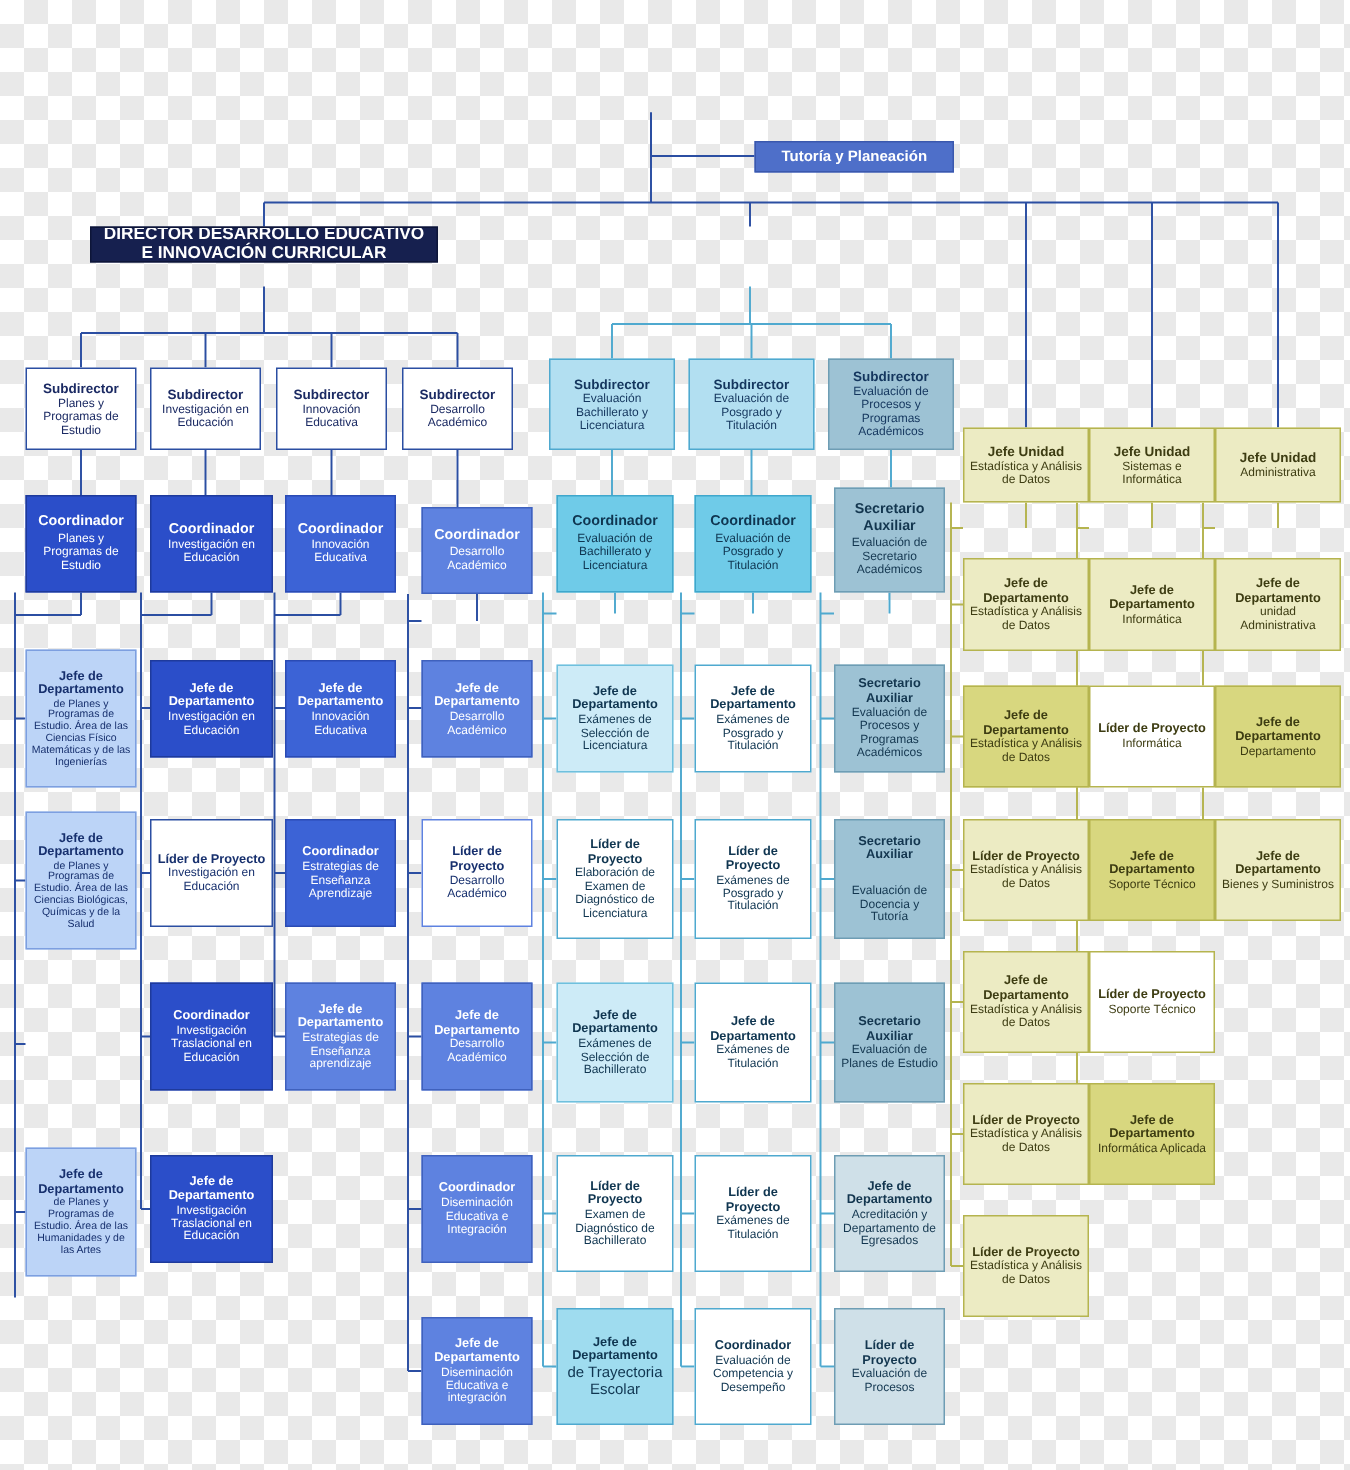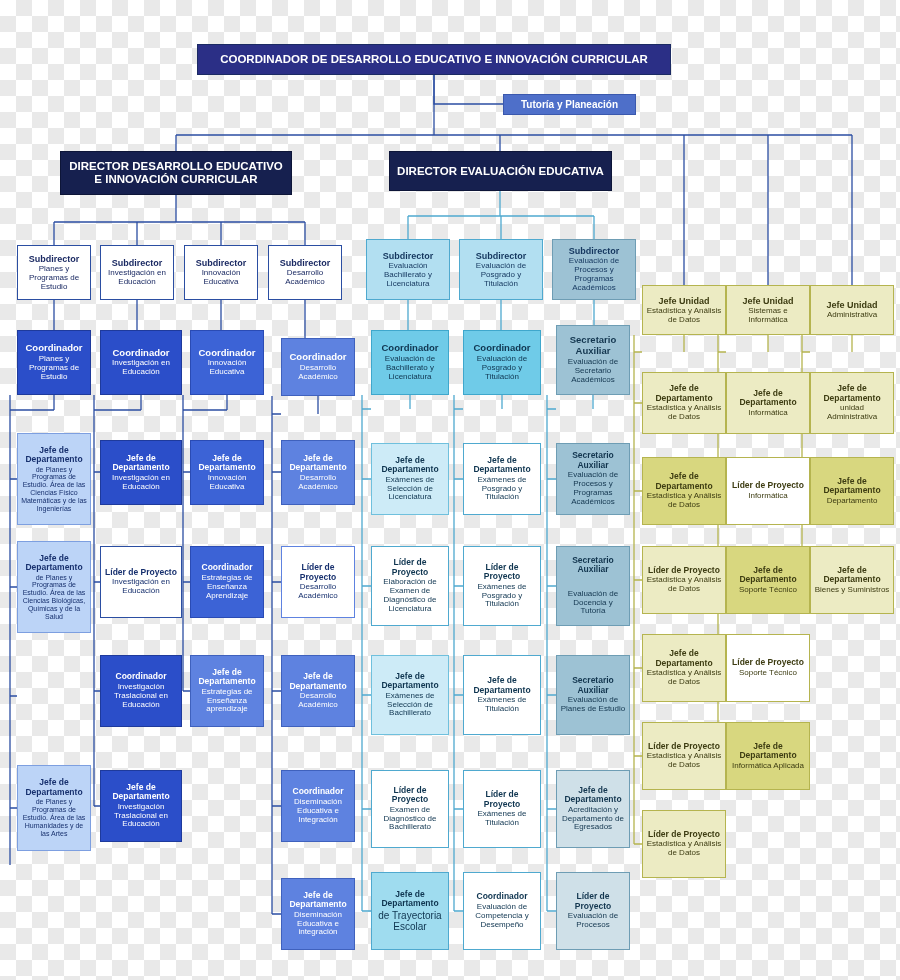--- a/index.html
+++ b/index.html
@@ -88,31 +88,25 @@
     </g>
     <g stroke="#b5b44f" stroke-width="1.3" fill="none">
       <path d="M634,335 L634,844 M684,335 L684,352 M634,352 L642,352"></path>
       <path d="M634,403 L642,403 M634,491 L642,491 M634,580 L642,580 M634,668 L642,668 M634,756 L642,756 M634,844 L642,844"></path>
       <path d="M718,335 L718,756 M768,335 L768,352 M718,352 L726,352"></path>
       <path d="M718,403 L726,403 M718,491 L726,491 M718,580 L726,580 M718,668 L726,668 M718,756 L726,756"></path>
       <path d="M802,335 L802,580 M852,335 L852,352 M802,352 L810,352"></path>
       <path d="M802,403 L810,403 M802,491 L810,491 M802,580 L810,580"></path>
     </g>
   </svg>
-<div class="node" style="left: 197px; top: 44px; width: 474px; height: 31px; background: rgb(43, 47, 134); color: rgb(255, 255, 255); border: 1px solid rgb(27, 42, 99);">
-      <div class="t1" style="font-size: 11.5px;">COORDINADOR DE DESARROLLO EDUCATIVO E INNOVACIÓN CURRICULAR</div>
-    </div>
     <div class="node" style="left: 503px; top: 94px; width: 133px; height: 21px; background: rgb(78, 111, 201); color: rgb(255, 255, 255); border: 1px solid rgb(58, 88, 173);">
       <div class="t1" style="font-size: 10px;">Tutoría y Planeación</div>
     </div>
-    <div class="node" style="left: 60px; top: 151px; width: 232px; height: 44px; background: rgb(22, 32, 79); color: rgb(255, 255, 255); border: 1px solid rgb(13, 21, 56);">
+    <div class="node" style="left: 60px; top: 151px; width: 232px; height: 24px; background: rgb(22, 32, 79); color: rgb(255, 255, 255); border: 1px solid rgb(13, 21, 56);">
       <div class="t1" style="font-size: 11.5px;">DIRECTOR DESARROLLO EDUCATIVO E INNOVACIÓN CURRICULAR</div>
-    </div>
-    <div class="node" style="left: 389px; top: 151px; width: 223px; height: 40px; background: rgb(22, 32, 79); color: rgb(255, 255, 255); border: 1px solid rgb(13, 21, 56);">
-      <div class="t1" style="font-size: 11.5px;">DIRECTOR EVALUACIÓN EDUCATIVA</div>
     </div>
     <div class="node" style="left: 17px; top: 245px; width: 74px; height: 55px; background: rgb(255, 255, 255); color: rgb(27, 42, 99); border: 1px solid rgb(43, 78, 162);">
       <div class="t1" style="font-size: 9px;">Subdirector</div>
       <div class="t2" style="font-size: 8px; margin-top: 1px;">Planes y Programas de Estudio</div>
     </div>
     <div class="node" style="left: 100px; top: 245px; width: 74px; height: 55px; background: rgb(255, 255, 255); color: rgb(27, 42, 99); border: 1px solid rgb(43, 78, 162);">
       <div class="t1" style="font-size: 9px;">Subdirector</div>
       <div class="t2" style="font-size: 8px; margin-top: 1px;">Investigación en Educación</div>
     </div>
     <div class="node" style="left: 184px; top: 245px; width: 74px; height: 55px; background: rgb(255, 255, 255); color: rgb(27, 42, 99); border: 1px solid rgb(43, 78, 162);">

